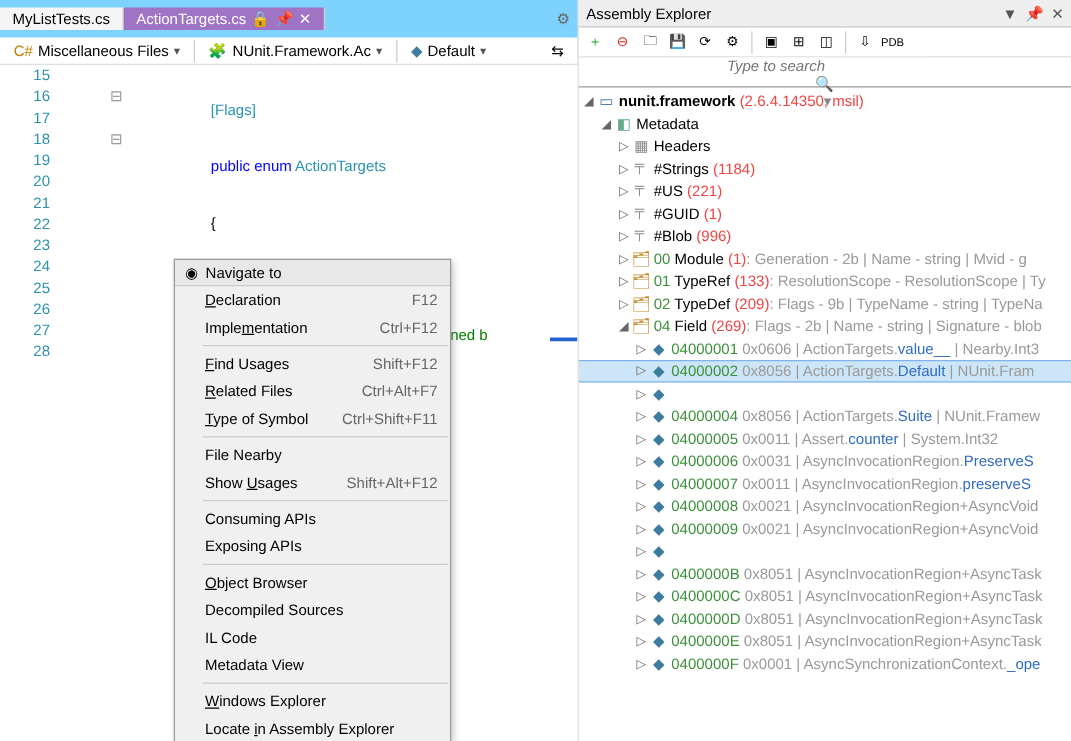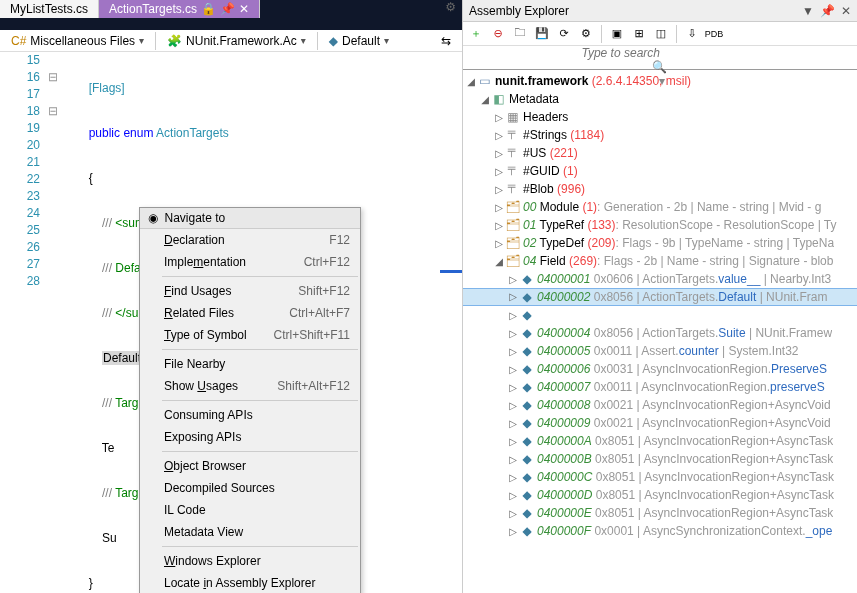--- a/index.html
+++ b/index.html
@@ -1,34 +1,34 @@
 <!DOCTYPE html>
 <html><head>
 <meta charset="utf-8">
 <style>
 * { box-sizing: border-box; margin: 0; padding: 0; font-family: "Segoe UI", Tahoma, sans-serif; font-size: 12px; }
 body { width: 857px; height: 593px; display: flex; background: #fff; overflow: hidden; }
 .left-pane { width: 463px; border-right: 1px solid #ccc; display: flex; flex-direction: column; }
 .right-pane { flex: 1; display: flex; flex-direction: column; background: #fff; }
 
 
-.tabs { display: flex; height: 30px; background: #0f172a; align-items: flex-start; }
+.tabs { display: flex; height: 30px; background: #7dd3fc; align-items: center; }
 .tab { padding: 2px 10px; background: #f5f5f5; border-right: 1px solid #ccc; display: flex; align-items: center; gap: 4px; }
 .tab.active { background: #a074c4; color: #fff; }
 .tab.active .pin, .tab.active .close { color: #fff; }
 .gear { margin-left: auto; padding: 0 6px; display: flex; align-items: center; color: #666; }
 
 
 .toolbar-row { display: flex; height: 22px; border-bottom: 1px solid #ddd; align-items: center; padding: 0 4px; gap: 2px; }
 .toolbar-item { padding: 1px 6px; display: inline-flex; align-items: center; gap: 4px; border: 1px solid transparent; }
 .toolbar-item .dd { color: #555; font-size: 10px; }
 .divider-v { width: 1px; height: 18px; background: #ccc; margin: 0 2px; }
 
 
-.code-area { position: relative; flex: 1; background: #fff; display: flex; overflow: hidden; font-family: Consolas, monospace; font-size: 13px; }
+.code-area { position: relative; flex: 1; background: #fff; display: flex; overflow: hidden; font-family: Consolas, monospace; font-size: 13px; gap: 40px; }
 .gutter { width: 48px; text-align: right; padding-right: 8px; color: #2b91af; background: #fff; }
 .fold { width: 14px; color: #999; }
 .code-lines { flex: 1; white-space: pre; overflow: hidden; }
 .codeline { height: 17px; line-height: 17px; }
 .gutter .codeline, .fold .codeline { height: 17px; line-height: 17px; }
 .kw { color: #0000ff; }
 .type { color: #2b91af; }
 .comment { color: #008000; }
 .xdoc { color: #808080; }
 .highlighted { background: #d8d8d8; padding: 0 1px; }
@@ -53,21 +53,21 @@
 
 
 .tree { flex: 1; overflow: hidden; padding: 2px 0; }
 .node { display: flex; align-items: center; height: 18px; padding-right: 4px; white-space: nowrap; overflow: hidden; }
 .node .tw { width: 12px; text-align: center; color: #666; font-size: 10px; }
 .node .ic { width: 16px; height: 16px; margin-right: 2px; display: inline-flex; align-items: center; justify-content: center; }
 .node .txt { overflow: hidden; text-overflow: ellipsis; }
 .node.sel { background: #cde6f7; border-top: 1px solid #7eb4ea; border-bottom: 1px solid #7eb4ea; height: 18px; line-height: 16px; }
 .gray { color: #ef4444; }
 .blue { color: #2f6bbf; }
-.green-id { color: #3a8f3a; font-style: italic; }
+.green-id { color: #3a8f3a; }
 .light { color: #999; }
 .pad { display: inline-block; }
 </style>
 </head>
 <body>
 
 <div class="left-pane">
   <div class="tabs">
     <div class="tab">
         <span>MyListTests.cs</span>
@@ -418,21 +418,20 @@
           <span style="color:#3c7d9e">◆</span>
         </span>
         <span class="txt"><span class="green-id">04000009</span> <span class="light">0x0021 | AsyncInvocationRegion+AsyncVoid</span><span class="blue"></span><span class="light"></span></span>
       </div>
       <div class="node">
         <span class="pad" style="width:44px"></span>
         <span class="tw">▷</span>
         <span class="ic">
           <span style="color:#3c7d9e">◆</span>
         </span>
-        <span class="txt"><span class="green-id">0400000A</span> <span class="light">0x8051 | AsyncInvocationRegion+AsyncTask</span><span class="blue"></span><span class="light"></span></span>
       </div>
       <div class="node">
         <span class="pad" style="width:44px"></span>
         <span class="tw">▷</span>
         <span class="ic">
           <span style="color:#3c7d9e">◆</span>
         </span>
         <span class="txt"><span class="green-id">0400000B</span> <span class="light">0x8051 | AsyncInvocationRegion+AsyncTask</span><span class="blue"></span><span class="light"></span></span>
       </div>
       <div class="node">

